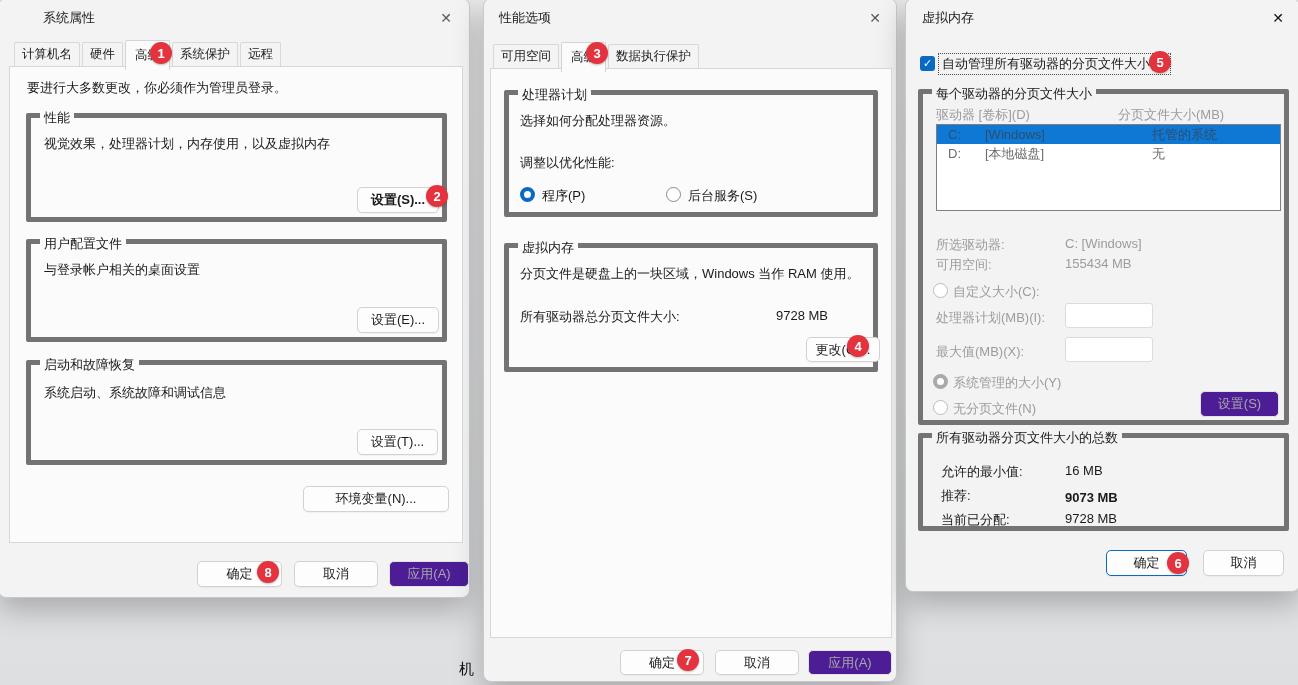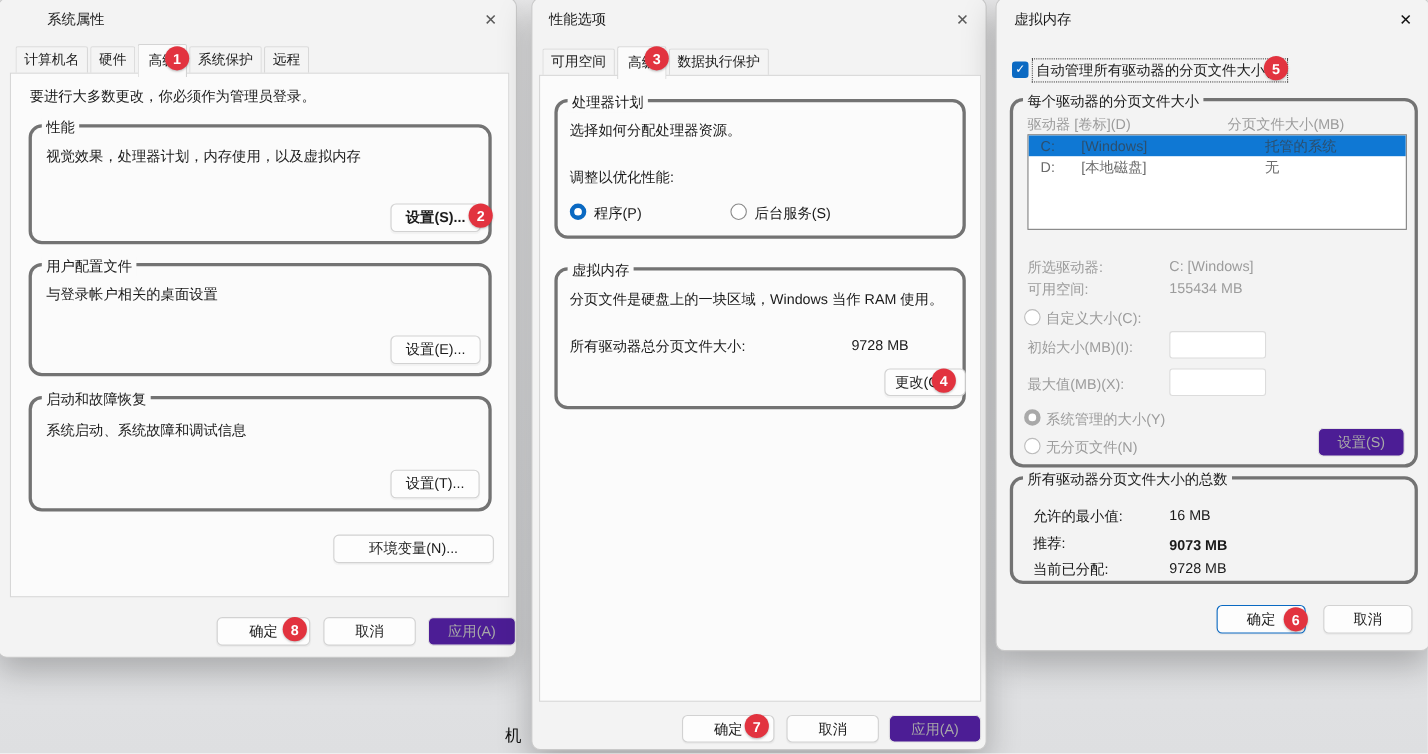--- a/index.html
+++ b/index.html
@@ -27,21 +27,21 @@
     padding:3px 7px 4px 7px; font-size:12.5px; margin-right:2px;
     border-radius:2px 2px 0 0; position:relative; white-space:nowrap; color:#1b1b1b;
   }
   .tab.active {
     background:#fbfbfb; padding:6px 9px 6px 9px; z-index:3;
     border:1px solid #d4d4d4; border-bottom:none; margin-bottom:-1px;
   }
   .tabpage {
     position:absolute; background:#fbfbfb; border:1px solid #d7d7d7; z-index:1;
   }
-  .groupbox { position:absolute; border:3px solid #737373; border-radius:12px; }
+  .groupbox { position:absolute; border:5px solid #737373; border-radius:2px; }
   .groupbox > .glabel {
     position:absolute; top:-9px; left:9px; background:#fbfbfb; padding:0 4px;
     font-size:13px; white-space:nowrap;
   }
   .groupbox.on-gray > .glabel { background:#f3f3f3; }
   .btn {
     position:absolute; background:#fdfdfd; border:1px solid #d2d2d2;
     border-radius:5px; font-size:13px; color:#1b1b1b; text-align:center;
     display:flex; align-items:center; justify-content:center;
     box-shadow:0 1px 1px rgba(0,0,0,.04); cursor:pointer; white-space:nowrap;
@@ -190,21 +190,21 @@
     </div>
 
     <div class="txt gray" style="left:13px; top:142px;">所选驱动器:</div>
     <div class="txt gray" style="left:142px; top:142px;">C: [Windows]</div>
     <div class="txt gray" style="left:13px; top:162px;">可用空间:</div>
     <div class="txt gray" style="left:142px; top:162px;">155434 MB</div>
 
     <span class="radio disabled" style="left:10px; top:189px;"></span>
     <div class="txt gray" style="left:30px; top:189px;">自定义大小(C):</div>
 
-    <div class="txt gray" style="left:13px; top:215px;">初始大小(MB)(I):</div>
+    <div class="txt gray" style="left:13px; top:215px;">处理器计划(MB)(I):</div>
     <div class="input" style="left:142px; top:209px; width:88px; height:25px;"></div>
 
     <div class="txt gray" style="left:13px; top:249px;">最大值(MB)(X):</div>
     <div class="input" style="left:142px; top:243px; width:88px; height:25px;"></div>
 
     <span class="radio checked disabled" style="left:10px; top:280px;"></span>
     <div class="txt gray" style="left:30px; top:280px;">系统管理的大小(Y)</div>
 
     <span class="radio disabled" style="left:10px; top:306px;"></span>
     <div class="txt gray" style="left:30px; top:306px;">无分页文件(N)</div>

